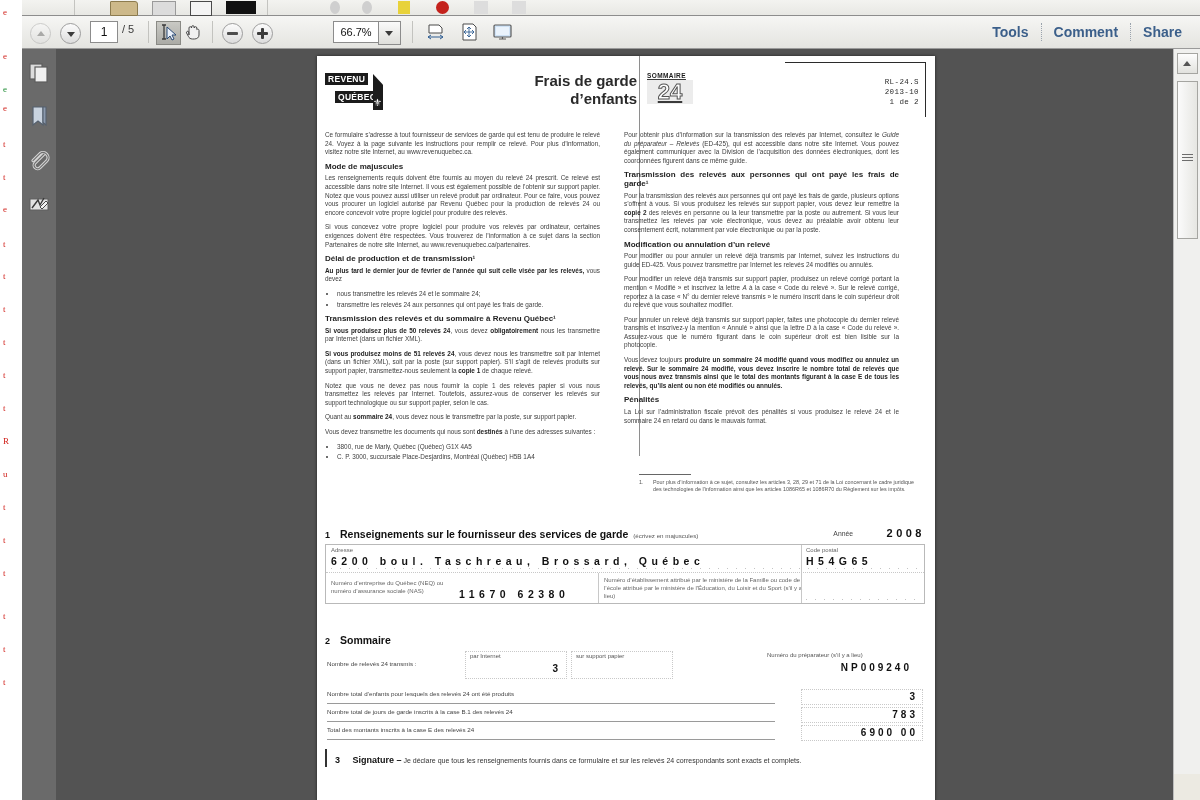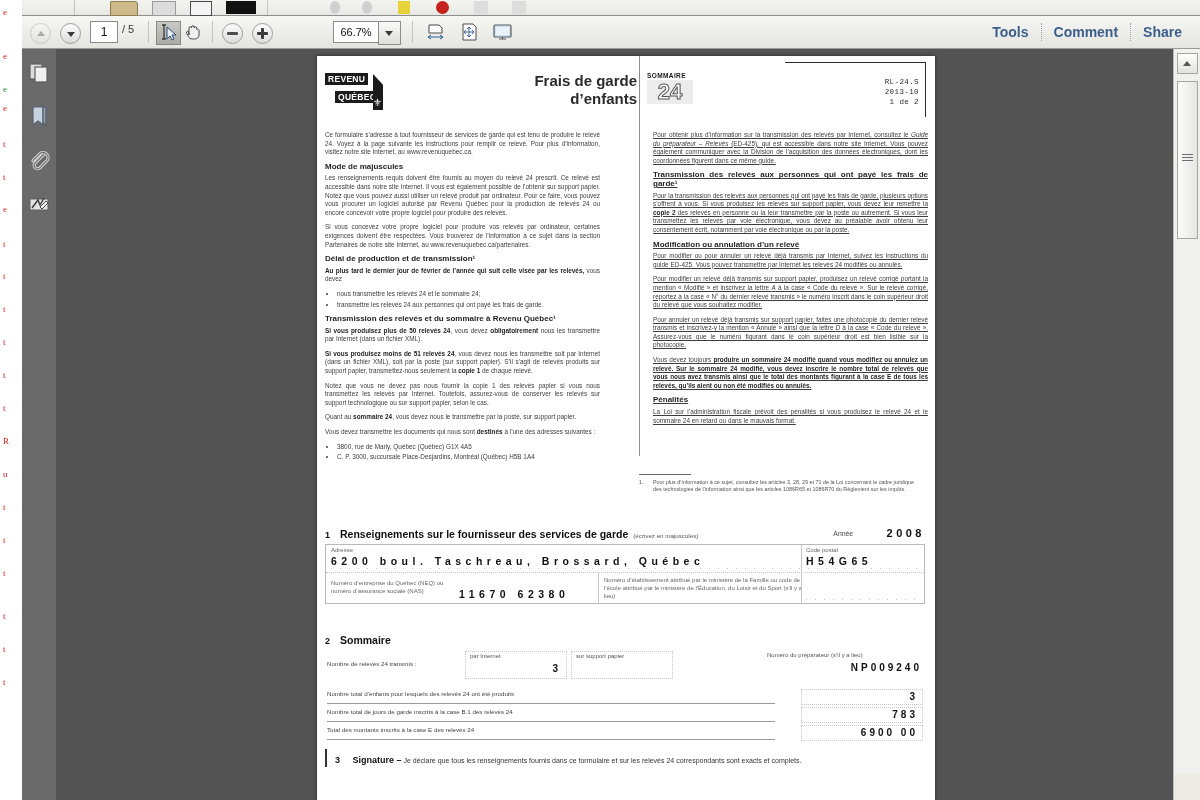--- a/index.html
+++ b/index.html
@@ -67,34 +67,34 @@
   .logo{position:absolute;left:8px;top:12px;width:62px;}
   .logo .l1,.logo .l2{background:#1b1b1b;color:#fff;font-weight:bold;font-size:8.5px;letter-spacing:.3px;
       padding:1px 3px;display:inline-block;font-family:"Liberation Sans",sans-serif;}
   .logo .l2{margin-left:10px;margin-top:1px;}
   .logo .flourish{position:absolute;left:48px;top:6px;width:10px;height:36px;background:#1b1b1b;
       clip-path:polygon(0 0,100% 30%,100% 100%,0 100%);}
   .logo .fdl{position:absolute;left:48px;top:30px;font-size:10px;color:#fff;line-height:10px;}
 
   .doctitle{position:absolute;left:160px;top:16px;width:160px;text-align:right;
       font-size:15px;font-weight:bold;color:#2a2a2a;line-height:18px;}
-  .sumbox{position:absolute;left:330px;top:16px;width:50px;}
+  .sumbox{position:absolute;left:330px;top:16px;width:50px;text-decoration:underline;}
   .sumbox .sl{font-size:6.5px;font-weight:bold;letter-spacing:.4px;color:#1b1b1b;}
   .sumbox .sn{margin-top:1px;background:#ececec;font-size:22px;font-weight:bold;color:#fff;
       -webkit-text-stroke:1px #555;line-height:24px;text-align:center;width:46px;
       font-family:"Liberation Sans",sans-serif;}
   .idbox{position:absolute;left:468px;top:6px;width:140px;border-top:1.4px solid #2b2b2b;
       border-right:1.4px solid #2b2b2b;height:54px;}
   .idbox div{text-align:right;padding-right:6px;font-size:7.5px;line-height:10px;color:#2b2b2b;
       font-family:"Liberation Mono",monospace;letter-spacing:.4px;}
   .idbox div:first-child{margin-top:14px;}
 
   .col{position:absolute;top:75px;width:275px;font-size:6.4px;line-height:8.6px;text-align:justify;color:#3d3d3d;}
   .colL{left:8px;}
-  .colR{left:336px;text-decoration:underline;}
+  .colR{left:307px;}
   .col p{margin:0 0 6px 0;}
   .col h4{margin:6px 0 3px 0;font-size:8px;color:#1f1f1f;font-weight:bold;}
   .col .lead{font-weight:bold;color:#1f1f1f;}
   .col ul{margin:0 0 6px 0;padding-left:12px;}
   .col li{margin-bottom:2px;}
   .col .ital{font-style:italic;}
   .divline{position:absolute;left:322px;top:0;width:1px;height:400px;background:#8e8e8e;}
   .fn{position:absolute;left:322px;top:418px;width:275px;font-size:5.4px;line-height:7.4px;color:#555;}
   .fn .rule{width:52px;height:1px;background:#666;margin-bottom:4px;}
   .fn .row{display:flex;}
@@ -394,21 +394,21 @@
             <div class="mini" style="left:140px;width:100px;">
               <div class="ml">par Internet</div>
               <div class="mv">3</div>
             </div>
             <div class="mini" style="left:246px;width:100px;">
               <div class="ml">sur support papier</div>
               <div class="mv"></div>
             </div>
             <div class="mini" style="left:438px;width:160px;border:none;">
               <div class="ml">Numéro du préparateur (s’il y a lieu)</div>
-              <div class="mv" style="right:1px;">NP009240</div>
+              <div class="mv" style="right:11px;">NP009240</div>
             </div>
           </div>
 
           <div class="totrow" style="margin-top:6px;">
             <div class="totlabel">Nombre total d’enfants pour lesquels des relevés 24 ont été produits</div>
             <div class="totrule"></div>
             <div class="totval">
                 <span>3</span>
               </div>
           </div>

